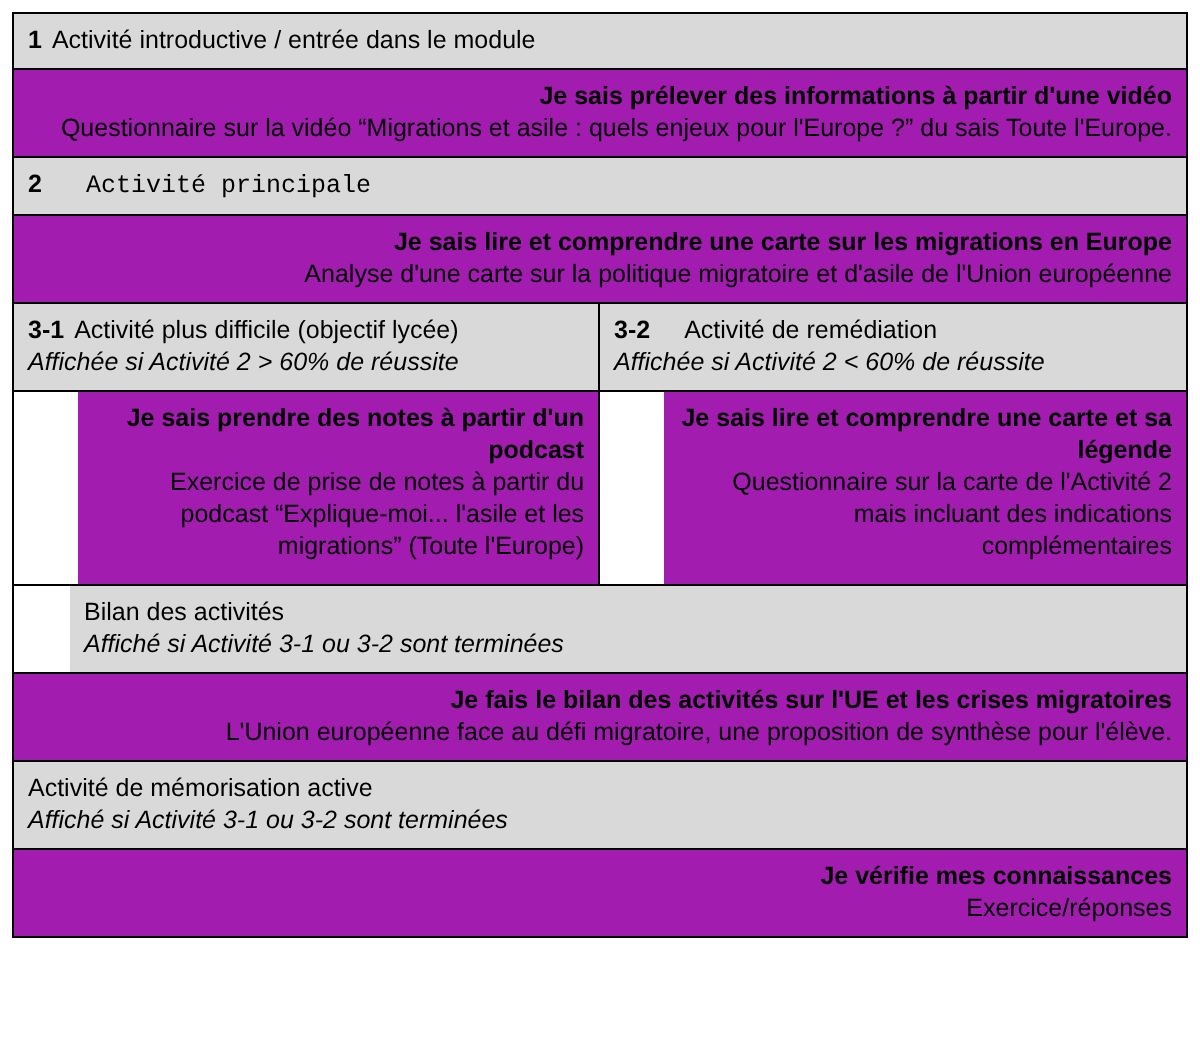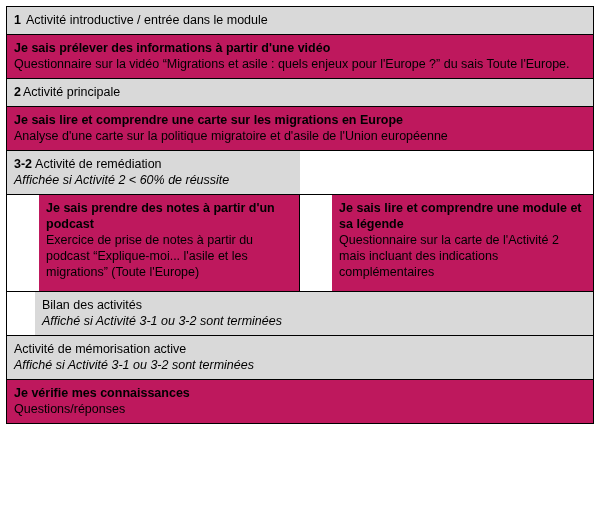--- a/index.html
+++ b/index.html
@@ -44,21 +44,22 @@
   .half.left {
     border-right: 1px solid #000000;
   }
   .band-row {
     border-bottom: 1px solid #000000;
   }
   .shaded {
     background: #d9d9d9;
   }
   .plain {
-    background: #be185d;
+    background: #a21caf;
+    text-align: right;
   }
   .no-border-bottom {
     border-bottom: none;
   }
   .num {
     font-weight: bold;
   }
   .title {
     font-weight: bold;
     display: block;
@@ -94,64 +95,74 @@
 
   <div class="row band-row">
     <div class="cell full plain" style="border-bottom:none;">
       <span class="title">Je sais prélever des informations à partir d'une vidéo</span>
       <span class="desc">Questionnaire sur la vidéo “Migrations et asile : quels enjeux pour l'Europe ?” du sais Toute l'Europe.</span>
     </div>
   </div>
 
   <div class="row band-row">
     <div class="cell full shaded" style="border-bottom:none;">
-      <span class="num">2</span><span style="margin-left:2px;">Activité principale</span>
+      <span class="num">2</span><span style="margin-left:22px;font-family:Liberation Mono, monospace;">Activité principale</span>
     </div>
   </div>
 
   <div class="row band-row">
     <div class="cell full plain" style="border-bottom:none;">
       <span class="title">Je sais lire et comprendre une carte sur les migrations en Europe</span>
       <span class="desc">Analyse d'une carte sur la politique migratoire et d'asile de l'Union européenne</span>
     </div>
   </div>
 
   <div class="row band-row">
+    <div class="cell half left shaded pair-head">
+      <span><span class="num">3-1</span><span style="margin-left:5px;">Activité plus difficile (objectif lycée)</span></span>
+      <span class="ital">Affichée si Activité 2 &gt; 60% de réussite</span>
+    </div>
     <div class="cell half shaded pair-head">
-      <span><span class="num">3-2</span><span style="margin-left:3px;">Activité de remédiation</span></span>
+      <span><span class="num">3-2</span><span style="margin-left:17px;">Activité de remédiation</span></span>
       <span class="ital">Affichée si Activité 2 &lt; 60% de réussite</span>
     </div>
   </div>
 
   <div class="row band-row">
     <div class="cell half left plain pair-body">
       <span class="title">Je sais prendre des notes à partir d'un podcast</span>
       <span class="desc">Exercice de prise de notes à partir du podcast “Explique-moi... l'asile et les migrations” (Toute l'Europe)</span>
     </div>
     <div class="cell half plain pair-body">
-      <span class="title">Je sais lire et comprendre une module et sa légende</span>
+      <span class="title">Je sais lire et comprendre une carte et sa légende</span>
       <span class="desc">Questionnaire sur la carte de l'Activité 2 mais incluant des indications complémentaires</span>
     </div>
   </div>
 
   <div class="row band-row">
     <div class="cell full shaded" style="border-bottom:none;margin-left:28px;">
       <span class="seq-label">Bilan des activités</span>
       <span class="ital">Affiché si Activité 3-1 ou 3-2 sont terminées</span>
     </div>
   </div>
 
+  <div class="row band-row">
+    <div class="cell full plain" style="border-bottom:none;">
+      <span class="title">Je fais le bilan des activités sur l'UE et les crises migratoires</span>
+      <span class="desc">L'Union européenne face au défi migratoire, une proposition de synthèse pour l'élève.</span>
+    </div>
+  </div>
 
   <div class="row band-row">
     <div class="cell full shaded" style="border-bottom:none;">
       <span class="seq-label">Activité de mémorisation active</span>
       <span class="ital">Affiché si Activité 3-1 ou 3-2 sont terminées</span>
     </div>
   </div>
 
   <div class="row">
     <div class="cell full plain no-border-bottom">
       <span class="title">Je vérifie mes connaissances</span>
-      <span class="desc">Questions/réponses</span>
+      <span class="desc">Exercice/réponses</span>
     </div>
   </div>
 
 </div>
 
 </body></html>

